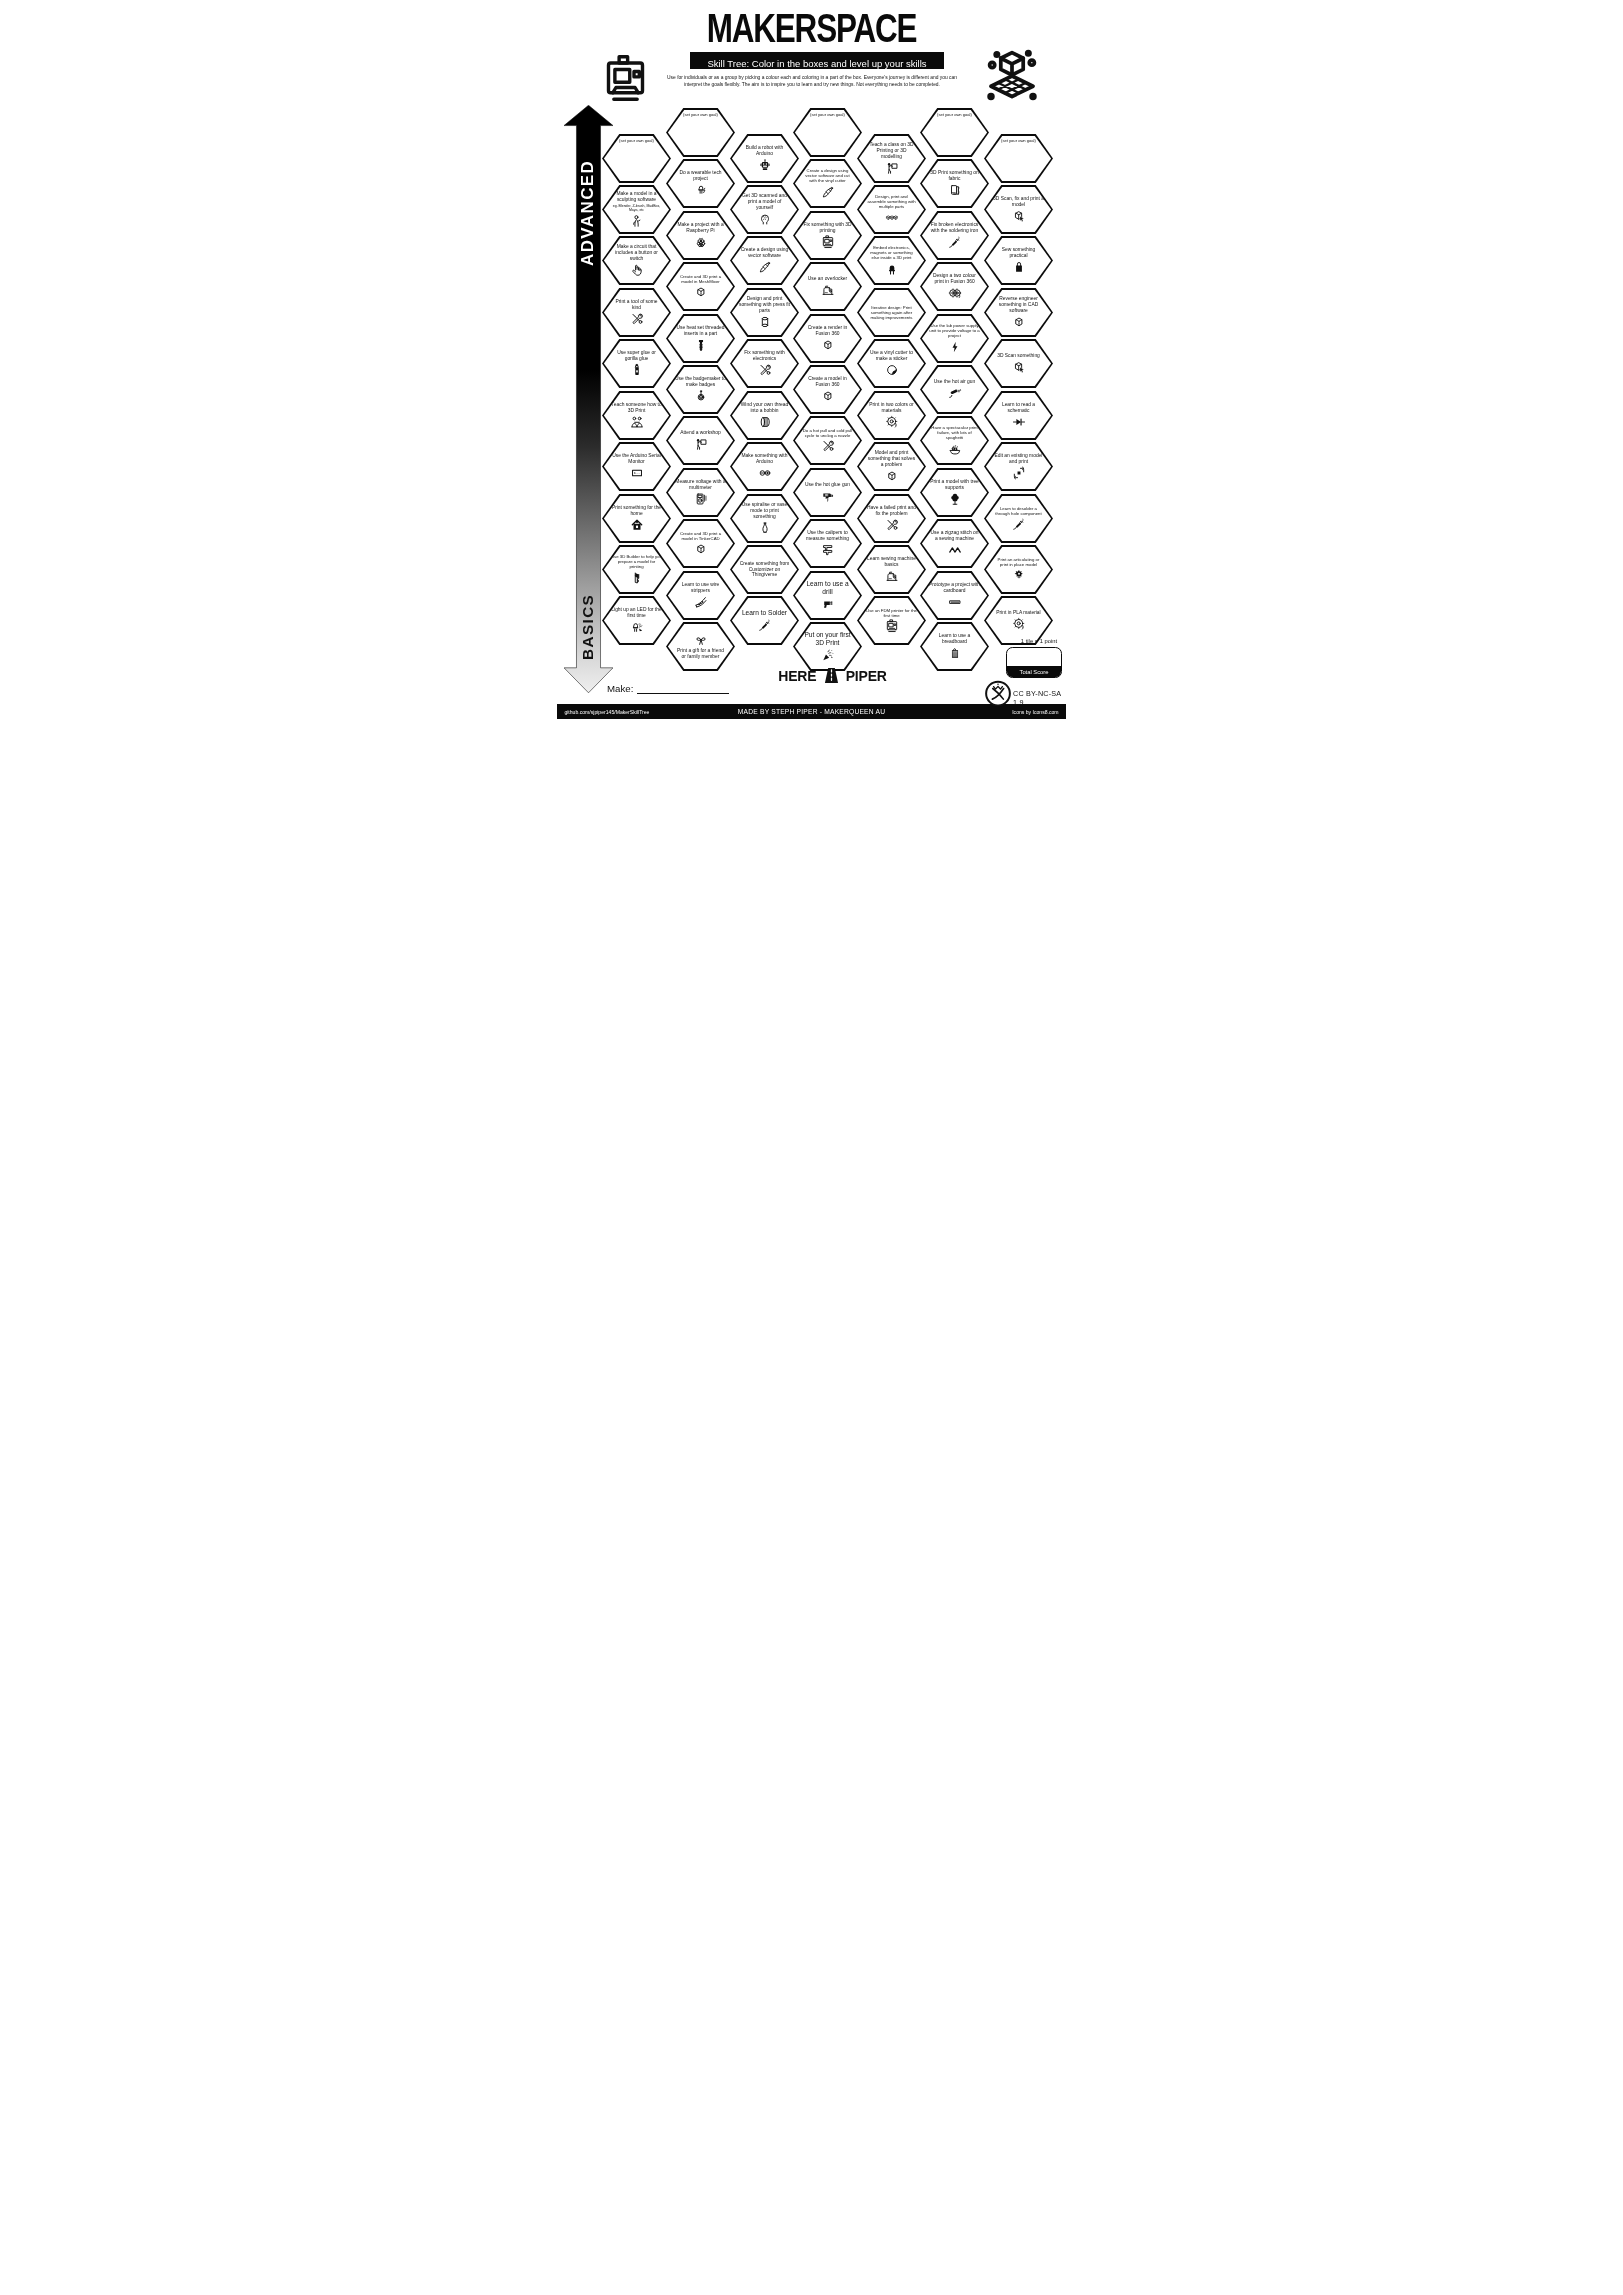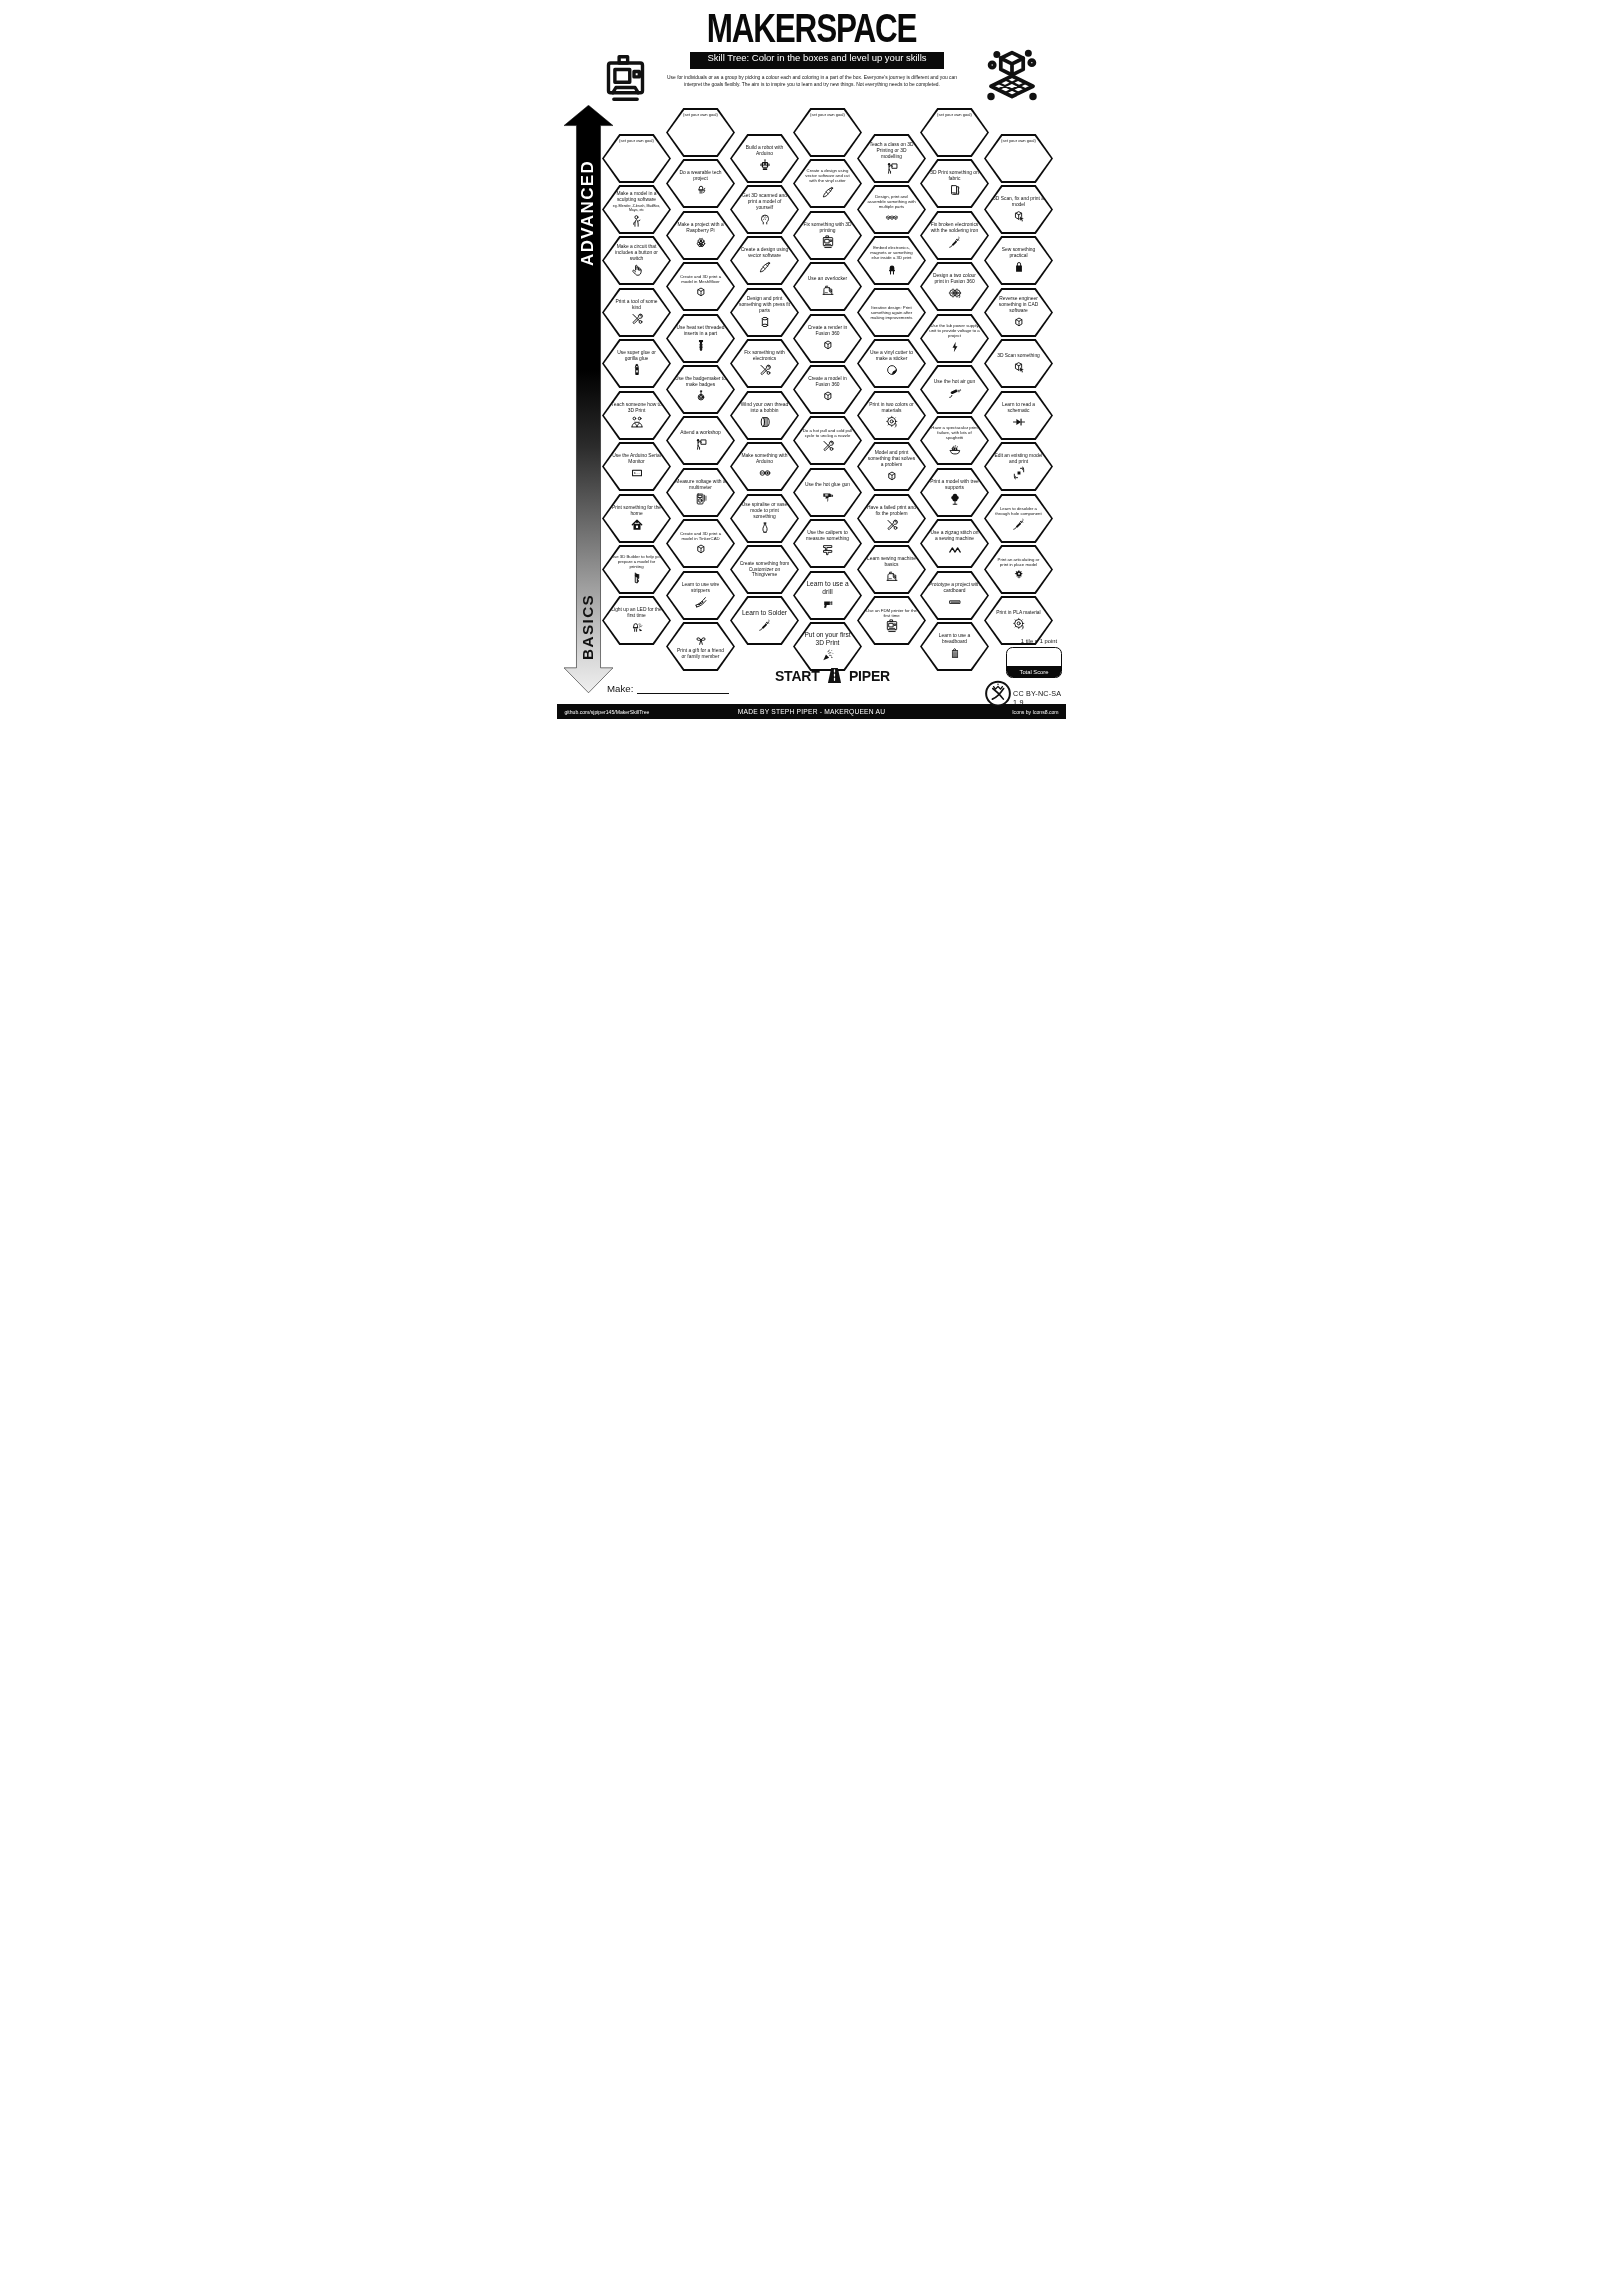--- a/index.html
+++ b/index.html
@@ -4,21 +4,21 @@
 <title>Makerspace Skill Tree</title>
 <style>
   html,body{margin:0;padding:0;background:#fff;}
   .poster{position:relative;width:509px;height:719px;margin:0 auto;background:#fff;
     font-family:"Liberation Sans", sans-serif;color:#111;overflow:hidden;}
   
   .title{position:absolute;top:4.6px;left:0;right:0;text-align:center;font-size:37px;
     font-weight:900;letter-spacing:-1.4px;transform:scale(.85,1.12);transform-origin:center top;
     color:#0a0a0a;margin:0;white-space:nowrap;}
   .subtitle-bar{position:absolute;left:133px;width:254px;top:52px;height:16.7px;background:#0a0a0a;
-    color:#fff;display:flex;align-items:flex-start;justify-content:center;font-size:9.5px;font-weight:400;}
+    color:#fff;display:flex;align-items:flex-end;justify-content:center;font-size:9.5px;font-weight:400;}
   .desc{position:absolute;left:105px;width:300px;top:74px;text-align:center;font-size:4.9px;
     line-height:1.5;margin:0;}
   .logo-left{position:absolute;left:43px;top:51px;width:51px;height:56px;}
   .logo-right{position:absolute;left:427px;top:45px;width:56px;height:61px;}
   .logo-left svg,.logo-right svg{width:100%;height:100%;}
   
   .level-arrow{position:absolute;left:6.5px;top:105px;}
   .axis-label{position:absolute;writing-mode:vertical-rl;transform:rotate(180deg);
     text-align:center;font-weight:700;letter-spacing:1.4px;}
   .axis-advanced{left:21px;top:134px;height:157px;font-size:17px;color:#fff;}
@@ -844,21 +844,21 @@
               <circle cx="11.5" cy="11" r="6.8"></circle>
               <circle cx="11.5" cy="11" r="2.6"></circle>
               <path d="M11.5 2.2v1.6M11.5 18.2v1.6M2.7 11h1.6M18.7 11h1.6M5.3 4.8l1.1 1.1M16.6 16.1l1.1 1.1M17.7 4.8l-1.1 1.1M6.4 16.1l-1.1 1.1" stroke-width="1.2"></path>
               <path d="M18.3 14.5c1.5 2.2 1.2 4.4-.6 6.2" stroke-width="1.4"></path>
             </svg></span>
         </div>
       </div>
     </div>
 
   <div class="start-row">
-    <span>START</span>
+    <span>HERE</span>
     <span class="start-road"><svg viewBox="0 0 24 24" fill="none" stroke="#111" stroke-width="1.6" stroke-linecap="round" stroke-linejoin="round">
           <path d="M8.2 3.5h7.6L19.5 20.5h-15z" fill="#111" stroke="none"></path>
           <path d="M12 5.5v2.4m0 2.4v2.4m0 2.4v2.4" stroke="#fff" stroke-width="1.4"></path>
         </svg></span>
     <span>PIPER</span>
   </div>
 
   <div class="name-row">
     <span>Make:</span>
     <span class="name-line"></span>

